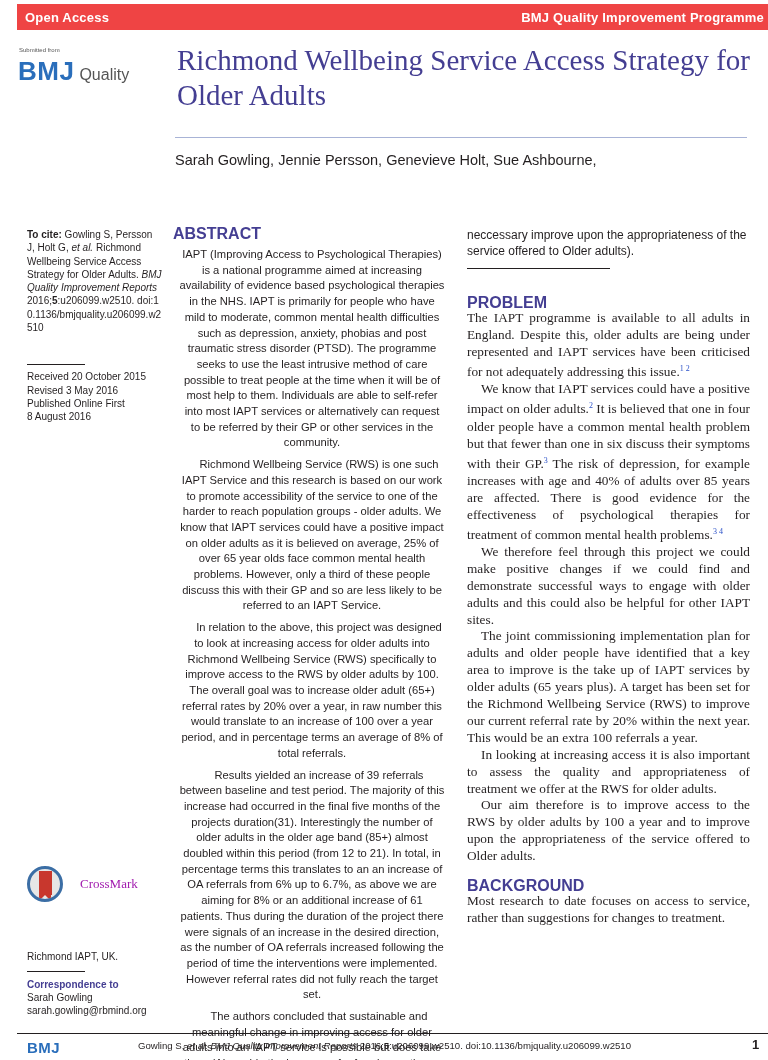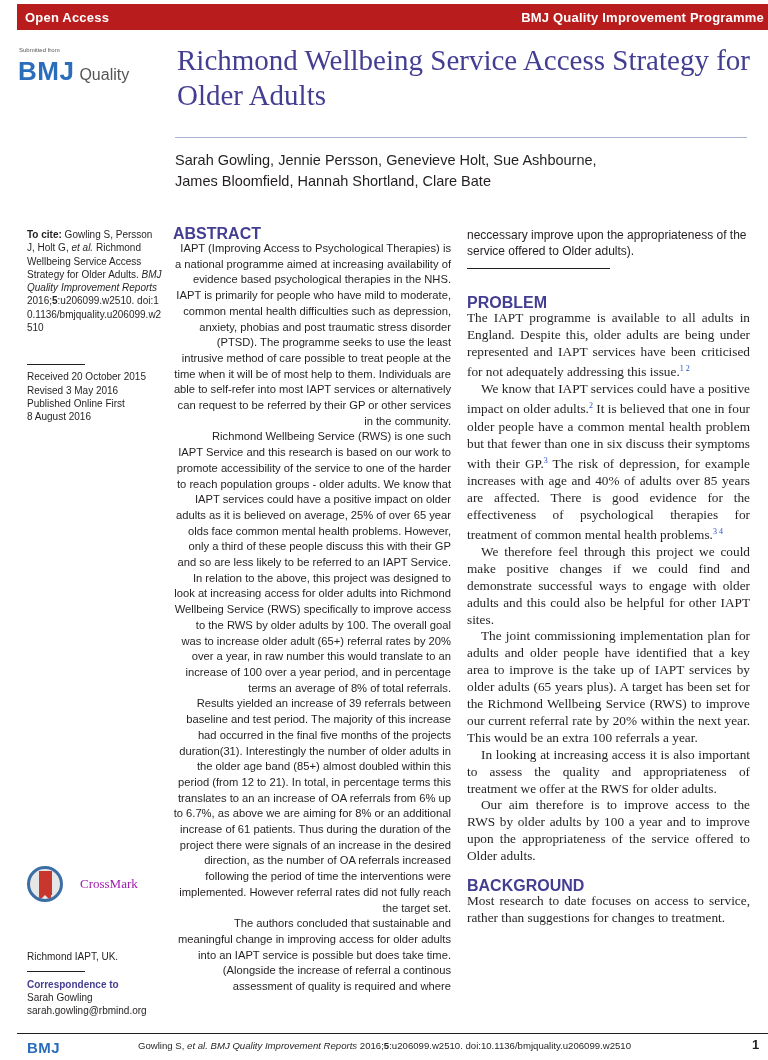--- a/index.html
+++ b/index.html
@@ -1,18 +1,18 @@
 <!DOCTYPE html>
 <html><head>
 <meta charset="utf-8">
 <style>
   html, body { margin: 0; padding: 0; background: #ffffff; }
   body { width: 768px; height: 1060px; position: relative; overflow: hidden; color: #231f20; }
 
-  .topbar { position: absolute; left: 17px; top: 4px; width: 751px; height: 26px; background: #b91c1c; color: #fff; display: flex; justify-content: space-between; align-items: center; font-family: "Liberation Sans", sans-serif; font-weight: bold; font-size: 13px; box-sizing: border-box; padding: 0 4px 0 8px; }
+  .topbar { position: absolute; left: 17px; top: 4px; width: 751px; height: 26px; background: #ef4444; color: #fff; display: flex; justify-content: space-between; align-items: center; font-family: "Liberation Sans", sans-serif; font-weight: bold; font-size: 13px; box-sizing: border-box; padding: 0 4px 0 8px; }
   .topbar span { letter-spacing: 0.2px; }
 
   .submitted { position: absolute; left: 19px; top: 47px; font-family: "Liberation Sans", sans-serif; font-size: 6px; color: #555; }
   .logo { position: absolute; left: 18px; top: 56px; display: flex; align-items: baseline; }
   .logo .bmj { font-family: "Liberation Sans", sans-serif; font-weight: bold; font-size: 26px; color: #2a6ebb; letter-spacing: 0.5px; }
   .logo .quality { font-family: "Liberation Sans", sans-serif; font-size: 16px; color: #555; margin-left: 5px; }
 
   .title { position: absolute; left: 177px; top: 43px; width: 580px; font-family: "Liberation Serif", serif; font-size: 29px; line-height: 35px; color: #443e92; margin: 0; font-weight: normal; }
   .title-rule { position: absolute; left: 175px; top: 137px; width: 572px; height: 1px; background: #a8b3d6; }
 
@@ -29,21 +29,21 @@
   .crossmark .ribbon:after { content: ""; position: absolute; left: 0; bottom: -6px; border-left: 6.5px solid #c8372d; border-right: 6.5px solid #c8372d; border-bottom: 6px solid transparent; }
   .crossmark .cm-label { font-family: "Liberation Serif", serif; font-size: 13px; color: #a21caf; margin-left: 17px; }
 
   .affil { position: absolute; left: 27px; top: 950px; width: 135px; font-family: "Liberation Sans", sans-serif; font-size: 10px; line-height: 13px; }
   .affil .rule { width: 58px; height: 1px; background: #231f20; margin: 8px 0 6px 0; }
   .affil .corr-head { color: #443e92; font-weight: bold; }
 
   .col { position: absolute; }
   .col-abs { left: 173px; top: 226px; width: 278px; font-family: "Liberation Sans", sans-serif; font-size: 11.2px; line-height: 15.7px; color: #231f20; }
   .section-head { font-family: "Liberation Sans", sans-serif; font-weight: bold; color: #443e92; font-size: 16px; line-height: 15px; margin: 0; }
-  .col-abs p { margin: 0; text-align: right; }
+  .col-abs p { margin: 6px; text-align: center; }
   .col-abs p.indent { text-indent: 14px; }
 
   .col-right { left: 467px; top: 228px; width: 283px; }
   .abs-cont { font-family: "Liberation Sans", sans-serif; font-size: 12px; line-height: 15.7px; margin: 0; }
   .right-rule { width: 143px; height: 1px; background: #231f20; margin: 9px 0 26px 0; }
   .body-text { font-family: "Liberation Serif", serif; font-size: 13.3px; line-height: 16.9px; color: #231f20; }
   .body-text p { margin: 0; text-align: justify; }
   .body-text p.indent { text-indent: 14px; }
   .body-text sup { color: #2a50c8; font-size: 8px; }
   .section-gap { margin-top: 13px; }
@@ -66,21 +66,20 @@
 <div class="logo">
   <span class="bmj">BMJ</span>
   <span class="quality">Quality</span>
 </div>
 
 <h1 class="title">Richmond Wellbeing Service Access Strategy for Older Adults</h1>
 <div class="title-rule"></div>
 
 <div class="authors">
   <div>Sarah Gowling, Jennie Persson, Genevieve Holt, Sue Ashbourne,</div>
-  <div>James Bloomfield, Hannah Shortland, Clare Bate</div>
 </div>
 
 <div class="sidebar">
   <div>
     <b>To cite:</b>
     <span>Gowling S, Persson J, Holt G,</span>
     <i>et al.</i>
     <span>Richmond Wellbeing Service Access Strategy for Older Adults.</span>
     <i>BMJ Quality Improvement Reports</i>
     <span>2016;</span><b>5</b><span style="word-break: break-all;">:u206099.w2510. doi:10.1136/bmjquality.u206099.w2510</span>

